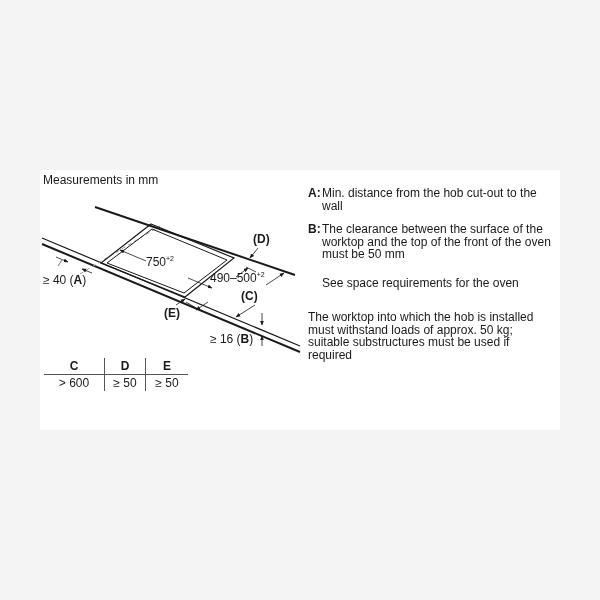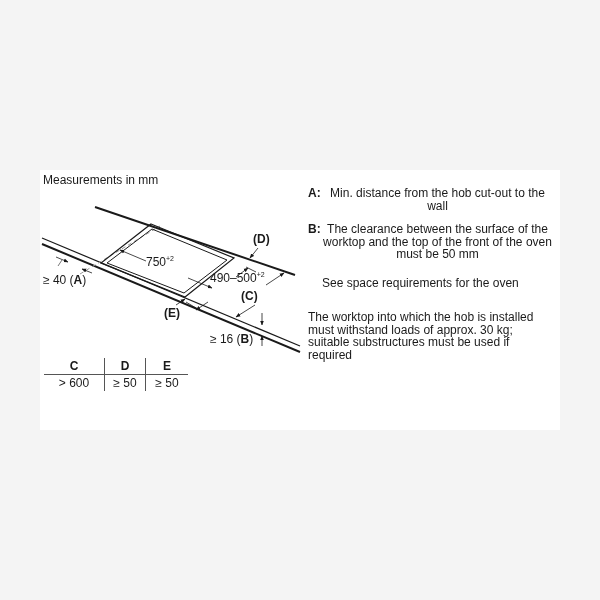--- a/index.html
+++ b/index.html
@@ -38,21 +38,21 @@
 
     .legend {
       position: absolute;
       left: 268px; top: 17px;
       width: 245px;
       font-size: 12px;
       line-height: 12.5px;
     }
     .legend-item { display: flex; margin-bottom: 11px; }
     .legend-key { font-weight: bold; width: 14px; flex: none; }
-    .legend-text { flex: 1; text-align: center; }
+    .legend-text { flex: 1; }
     .legend-note { padding-left: 14px; margin-top: 16px; margin-bottom: 22px; }
     .legend-para { }
 
     table.spec {
       position: absolute;
       left: 4px; top: 188px;
       border-collapse: collapse;
       font-size: 12px;
     }
     table.spec th, table.spec td {
@@ -139,21 +139,21 @@
   <div class="legend">
     <div class="legend-item">
       <span class="legend-key">A:</span>
       <span class="legend-text">Min. distance from the hob cut-out to the wall</span>
     </div>
     <div class="legend-item">
       <span class="legend-key">B:</span>
       <span class="legend-text">The clearance between the surface of the worktop and the top of the front of the oven must be 50 mm</span>
     </div>
     <div class="legend-note">See space requirements for the oven</div>
-    <div class="legend-para">The worktop into which the hob is installed must withstand loads of approx. 30 kg; suitable substructures must be used if required</div>
+    <div class="legend-para">The worktop into which the hob is installed must withstand loads of approx. 50 kg; suitable substructures must be used if required</div>
   </div>
 
   <table class="spec">
     <thead>
       <tr>
         <th>C</th>
         <th>D</th>
         <th>E</th>
       </tr>
     </thead>

